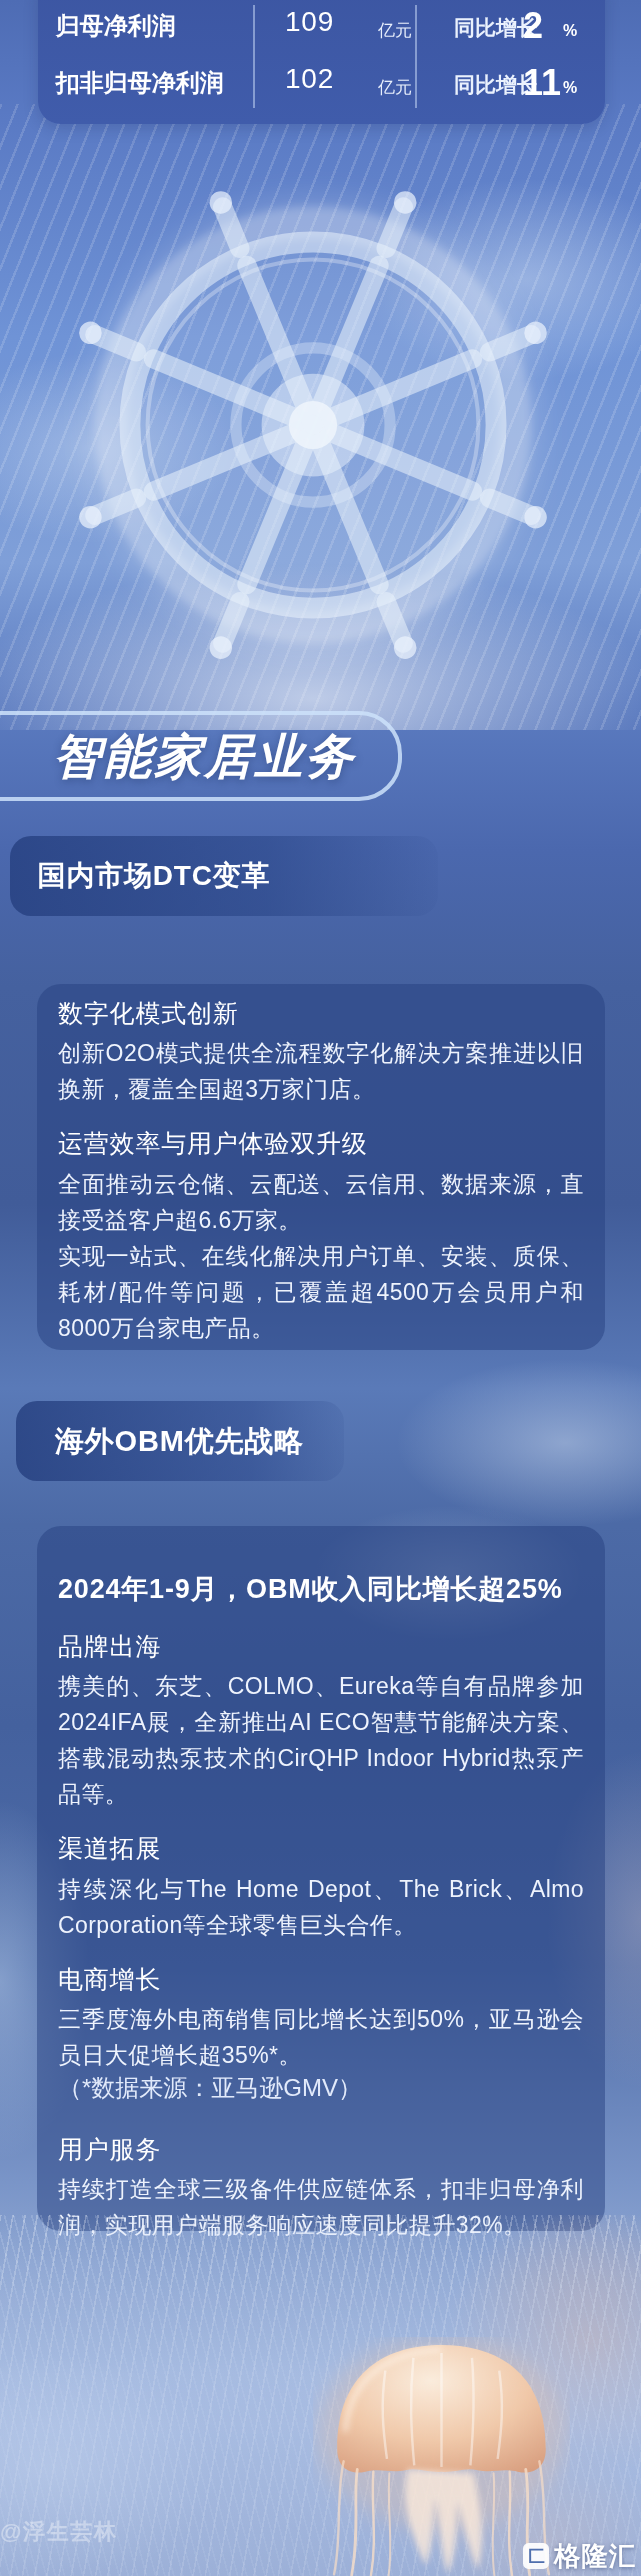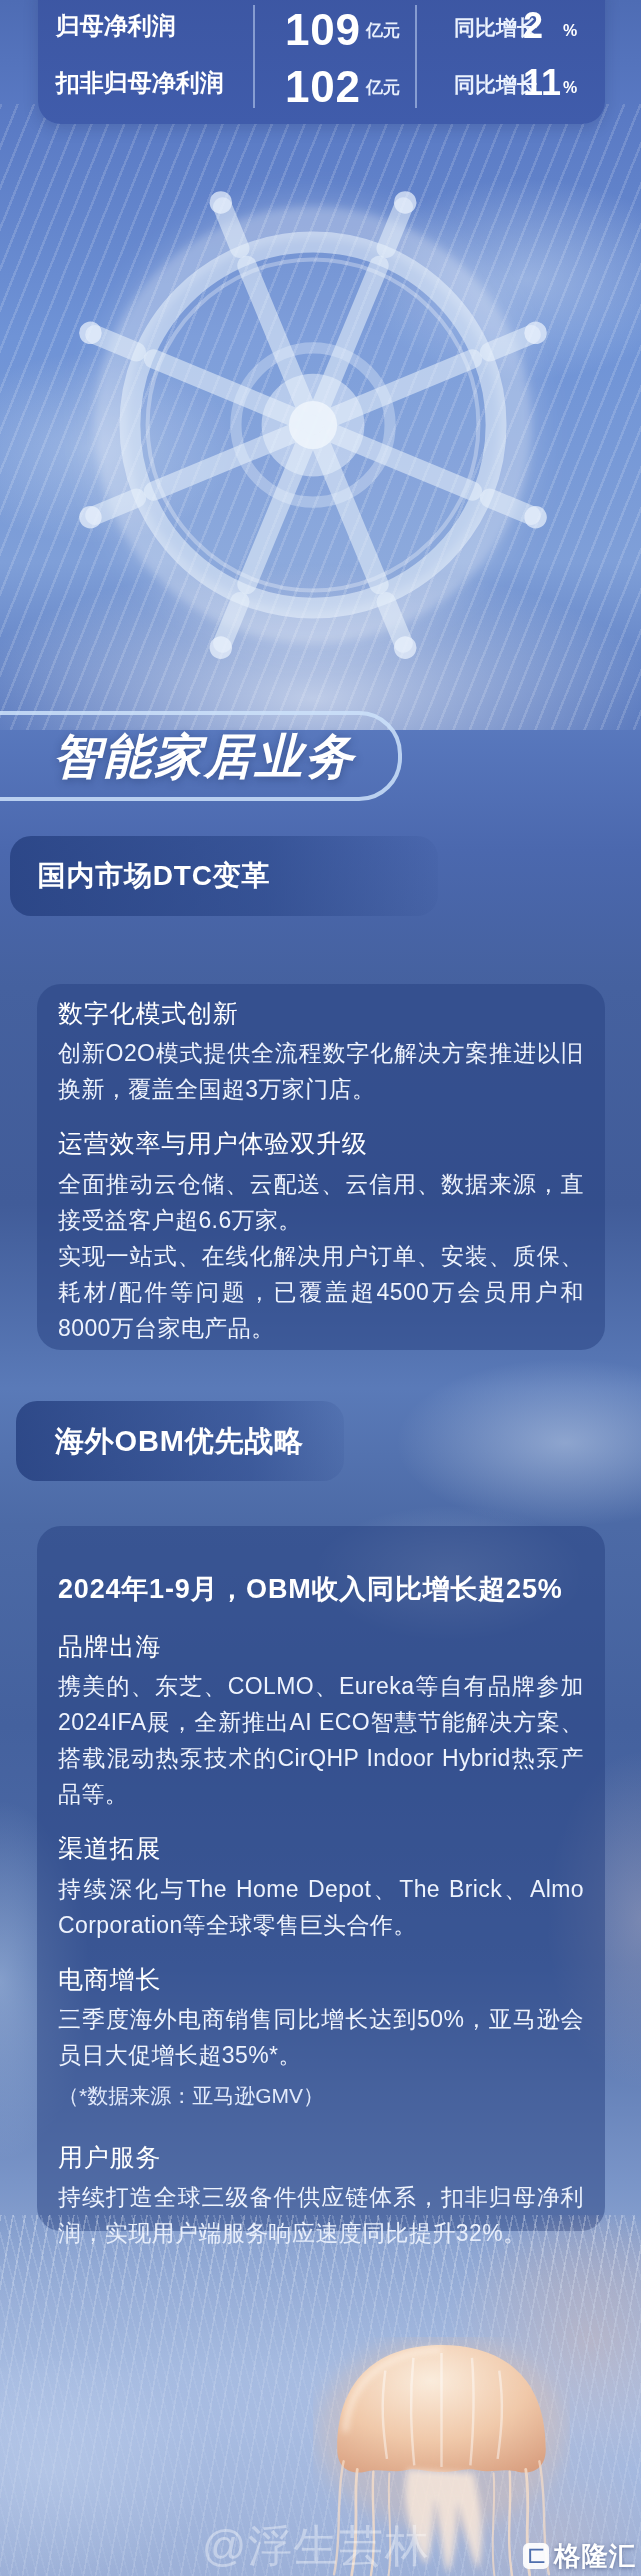--- a/index.html
+++ b/index.html
@@ -36,22 +36,22 @@
       radial-gradient(ellipse 209px 193px at 92% 35%, rgba(233,178,148,.55), rgba(233,178,148,0) 70%),
       radial-gradient(ellipse 160px 128px at 85% 90%, rgba(240,190,160,.45), rgba(240,190,160,0) 75%),
       radial-gradient(ellipse 241px 160px at 8% 70%, rgba(235,245,255,.45), rgba(235,245,255,0) 70%);}
   
   .metrics-card{left:38px;top:-22.5px;width:567px;height:146px;border-radius:22.5px;
     background:linear-gradient(180deg,#3c56a2,#405cab);box-shadow:0 3.2px 14.4px rgba(20,35,80,.18);}
   .metrics-content{left:38px;top:0;width:567px;height:124px;}
   .m-divider{position:absolute;top:4.8px;height:103px;width:1.6px;background:rgba(195,214,244,.55);}
   .m-item{position:absolute;white-space:nowrap;line-height:1;}
   .m-label{font-size:24px;font-weight:bold;text-align:right;}
-  .m-value{font-size:44px;font-weight:bold;letter-spacing:0.8px;}
-  .m-unit{font-size:17px;font-weight:bold;color:#e8effc;}
+  .m-value{font-size:28px;font-weight:normal;letter-spacing:0.8px;}
+  .m-unit{font-size:17px;font-weight:normal;color:#e8effc;margin-left:12px;}
   .m-growth-label{font-size:21px;font-weight:bold;color:#eaf1fd;}
   .m-growth-value{font-size:36px;font-weight:bold;}
   .m-growth-unit{font-size:16px;font-weight:bold;}
   
   .title-pill{left:-96px;top:711px;width:490px;height:82px;border:4px solid rgba(205,226,250,.85);
     border-radius:43px;}
   .section-title{left:53px;top:725px;font-size:48px;font-weight:bold;font-style:italic;
     letter-spacing:2.4px;white-space:nowrap;text-shadow:0 2.4px 8px rgba(25,45,95,.45);}
   
   .banner{position:absolute;height:80px;border-radius:21px;line-height:80px;
@@ -62,24 +62,24 @@
     background:linear-gradient(90deg, rgba(36,62,126,.80) 0%, rgba(44,72,140,.55) 72%, rgba(44,72,140,.12) 100%);}
   
   .info-card{position:absolute;left:37px;width:568px;border-radius:24px;
     background:rgba(38,64,128,.50);box-sizing:border-box;padding:13px 21px 0 21px;}
   .card-domestic{top:984px;height:366px;}
   .card-overseas{top:1526px;height:705px;padding-top:47px;}
   .blk-heading{font-size:25px;font-weight:normal;line-height:32px;margin:0 0 6.4px 0;letter-spacing:0.8px;}
   .blk-body{font-size:23px;line-height:36px;margin:0 0 20px 0;color:#eef3fd;letter-spacing:0.4px;
     text-align:justify;}
   .blk-body.last{margin-bottom:0;}
-  .blk-note{font-size:21px;line-height:29px;margin:0 0 30.5px 0;color:#e2eafb;}
+  .blk-note{font-size:24px;line-height:29px;margin:0 0 30.5px 0;color:#e2eafb;}
   .card-headline{font-size:27px;font-weight:bold;line-height:33px;margin:0 0 24px 0;letter-spacing:0.8px;}
   
-  .wm-author{left:0;top:2517px;width:632px;text-align:center;font-size:44px;font-weight:normal;
+  .wm-author{left:0;top:2517px;width:632px;text-align:left;font-size:22px;font-weight:bold;
     color:rgba(255,255,255,.38);letter-spacing:1.6px;white-space:nowrap;}
   .wm-brand{left:0;top:2538px;width:636px;display:flex;justify-content:flex-end;align-items:center;gap:4.8px;}
   .wm-logo{width:26px;height:26px;border-radius:5.6px;background:rgba(255,255,255,.92);
     display:flex;align-items:center;justify-content:center;font-size:17px;font-weight:bold;color:#4f6fae;}
   .wm-brand-label{font-size:26.5px;font-weight:bold;color:#fff;text-shadow:0 0.8px 4px rgba(35,55,105,.6);
     letter-spacing:0.8px;}
 </style>
 </head>
 <body>
 
@@ -202,21 +202,21 @@
 
   <div class="banner banner-overseas">海外OBM优先战略</div>
 
   <div class="info-card card-overseas">
     <p class="card-headline">2024年1-9月，OBM收入同比增长超25%</p>
     <p class="blk-heading">品牌出海</p>
     <p class="blk-body">携美的、东芝、COLMO、Eureka等自有品牌参加2024IFA展，全新推出AI ECO智慧节能解决方案、搭载混动热泵技术的CirQHP Indoor Hybrid热泵产品等。</p>
     <p class="blk-heading">渠道拓展</p>
     <p class="blk-body">持续深化与The Home Depot、The Brick、Almo Corporation等全球零售巨头合作。</p>
     <p class="blk-heading">电商增长</p>
-    <p class="blk-body" style="margin-bottom:8px;">三季度海外电商销售同比增长达到50%，亚马逊会员日大促增长超35%*。</p>
+    <p class="blk-body" style="margin-bottom:0;">三季度海外电商销售同比增长达到50%，亚马逊会员日大促增长超35%*。</p>
     <p class="blk-note">（*数据来源：亚马逊GMV）</p>
     <p class="blk-heading">用户服务</p>
     <p class="blk-body last">持续打造全球三级备件供应链体系，扣非归母净利润，实现用户端服务响应速度同比提升32%。</p>
   </div>
 
   <div class="layer frost-bottom"></div>
 
   <svg class="layer" style="left:313px;top:2337px;" width="257" height="239" viewBox="0 0 320 298">
     <defs>
       <radialGradient id="bellG" cx="45%" cy="28%" r="85%">

